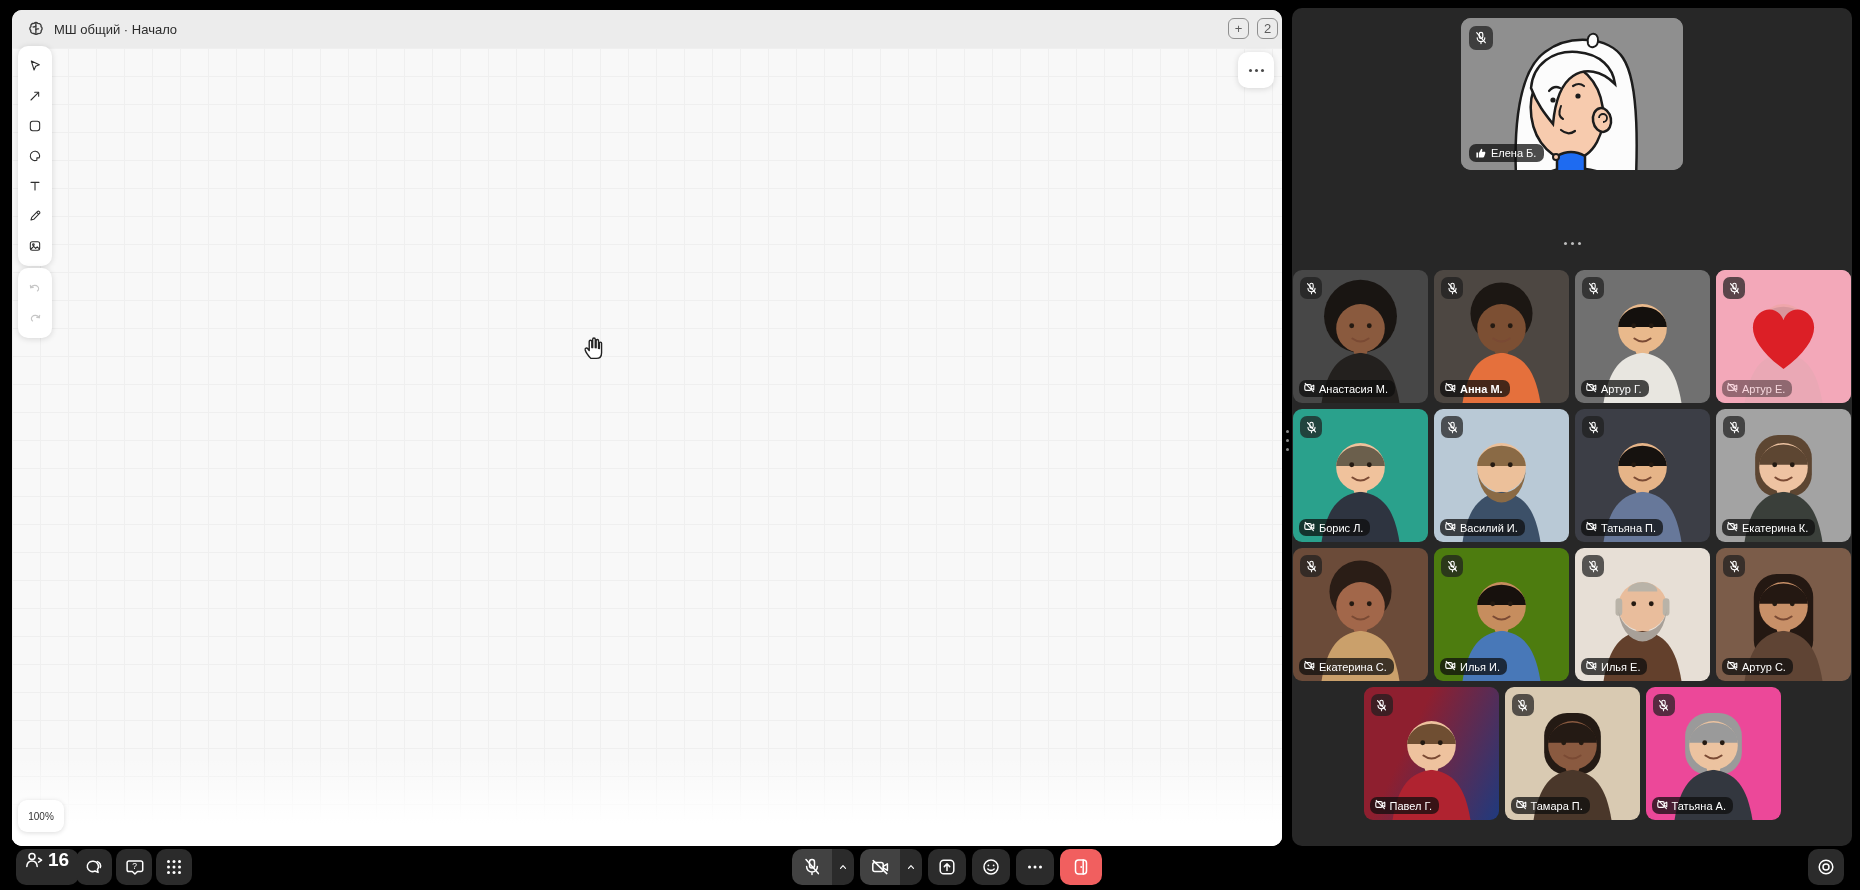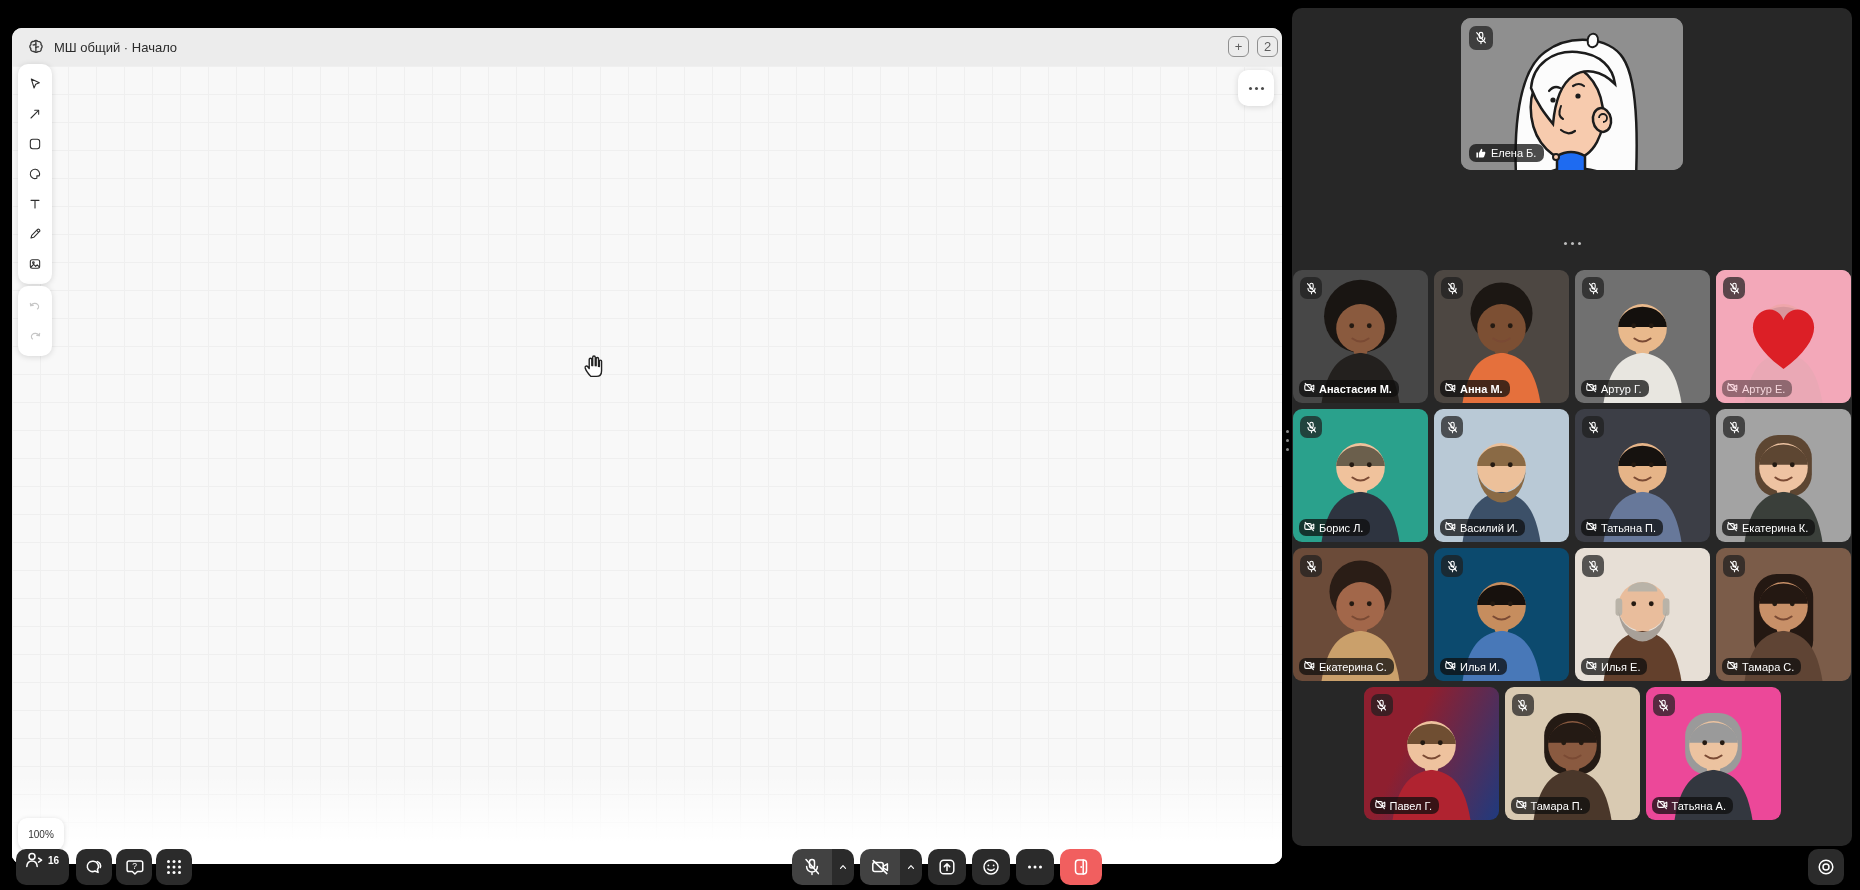--- a/index.html
+++ b/index.html
@@ -1,20 +1,20 @@
 <!DOCTYPE html>
 <html><head>
 <meta charset="utf-8">
 <style>
   html,body{margin:0;padding:0;background:#000;}
   *{box-sizing:border-box;font-family:"Liberation Sans",sans-serif;}
   .stage{position:relative;width:1860px;height:890px;background:#000;overflow:hidden;}
 
   
-  .wb{position:absolute;left:12px;top:28px;width:1270px;height:836px;background:#fff;border-radius:10px;overflow:hidden;}
+  .wb{position:absolute;left:12px;top:10px;width:1270px;height:836px;background:#fff;border-radius:10px;overflow:hidden;}
   .tabbar{position:absolute;left:0;top:0;width:100%;height:38px;background:#ececec;}
   .tab{position:absolute;top:0;height:38px;display:flex;align-items:center;gap:9px;padding:0 14px;font-size:13px;color:#2b2b2b;cursor:default;}
   .tab.inactive{left:0;width:605px;}
   .tab.active{left:605px;width:608px;background:#fff;border-radius:10px 10px 0 0;}
   .tab .ticon{display:flex;align-items:center;}
   .tab-right{margin-left:auto;display:flex;align-items:center;gap:8px;}
   .iconbtn{display:flex;align-items:center;justify-content:center;border:none;background:transparent;padding:0;cursor:pointer;}
   .sqbtn{width:21px;height:21px;border:1.4px solid #8f8f8f;border-radius:6px;color:#5c5c5c;font-size:13px;display:flex;align-items:center;justify-content:center;background:transparent;cursor:pointer;}
   .tab-actions{position:absolute;top:8px;left:1216px;display:flex;gap:8px;align-items:center;}
 
@@ -52,21 +52,21 @@
   .pgrid{position:absolute;left:0;top:262px;width:560px;display:flex;flex-direction:column;gap:6px;}
   .prow{display:flex;justify-content:center;gap:6px;}
   .ptile{position:relative;width:135px;height:133px;border-radius:9px;overflow:hidden;cursor:pointer;}
   .ptile svg.pav{position:absolute;inset:0;width:100%;height:100%;}
   .ptile .micbadge{width:22px;height:22px;left:7px;top:7px;}
   .ptile .nmlabel{left:6px;bottom:6px;padding:2px 7px 2px 5px;}
 
   
   .bbar{position:absolute;left:0;top:846px;width:100%;height:44px;}
   .bbtn{position:absolute;top:3px;height:36px;border:none;border-radius:10px;background:#2b2b2b;display:flex;align-items:center;justify-content:center;cursor:pointer;color:#fff;gap:4px;}
-  .bbtn.count{font-size:10px;font-weight:bold;padding:0 10px 14px 8px;text-align:center;}
+  .bbtn.count{font-size:19px;font-weight:bold;padding:0 10px 14px 8px;text-align:center;}
   .split{position:absolute;top:3px;height:36px;border-radius:10px;overflow:hidden;display:flex;cursor:pointer;}
   .split .seg1{width:40px;background:#424242;display:flex;align-items:center;justify-content:center;border:none;cursor:pointer;}
   .split .seg2{width:22px;background:#2b2b2b;display:flex;align-items:center;justify-content:center;border:none;cursor:pointer;}
   .leave{background:#f15f5f !important;}
 </style>
 </head>
 <body>
 
 <div class="stage">
 
@@ -204,21 +204,21 @@
     </div>
 
     <button class="dotshandle">
         <i></i>
         <i></i>
         <i></i>
       </button>
 
     <div class="pgrid" id="pgrid">
         <div class="prow">
-          <div class="ptile" style="background: rgb(71, 71, 71); font-weight: bold;">
+          <div class="ptile" style="background: rgb(71, 71, 71);">
             <svg class="pav" viewBox="0 0 100 100" preserveAspectRatio="xMidYMid slice">
     <circle cx="50" cy="35" r="27" fill="#191512"></circle>
     <rect x="45" y="52" width="10" height="12" rx="3" fill="#8a5a3e"></rect>
     <path d="M50,62 C34,64 25,74 21,100 L79,100 C75,74 66,64 50,62 Z" fill="#23201e"></path>
     <circle cx="50" cy="44" r="18" fill="#8a5a3e"></circle>
     <circle cx="43.5" cy="42" r="1.8" fill="#241a12"></circle>
               <circle cx="56.5" cy="42" r="1.8" fill="#241a12"></circle>
               <path d="M44,51.5 q6,4.5 12,0" stroke="#7a4a34" stroke-width="1.5" fill="none" stroke-linecap="round"></path>
   </svg>
             <span class="micbadge">
@@ -447,21 +447,21 @@
             </span>
             <span class="nmlabel">
               <span><svg width="11" height="11" viewBox="0 0 11 11" fill="none" stroke="#fff" stroke-width="1.1" stroke-linecap="round" stroke-linejoin="round">
                   <rect x="0.8" y="2.6" width="6.4" height="5.8" rx="1.3"></rect>
                   <path d="M7.2,4.8l2.6-1.6v4.6L7.2,6.2"></path>
                   <path d="M1.2,1.4l8.2,8.2"></path>
                 </svg></span>
               <span>Екатерина С.</span>
             </span>
           </div>
-          <div class="ptile" style="background: #0c4a6e;">
+          <div class="ptile" style="background: #4d7c0f;">
             <svg class="pav" viewBox="0 0 100 100" preserveAspectRatio="xMidYMid slice">
 
     <rect x="45" y="52" width="10" height="12" rx="3" fill="#c68d5e"></rect>
     <path d="M50,62 C34,64 25,74 21,100 L79,100 C75,74 66,64 50,62 Z" fill="#4878b8"></path>
     <circle cx="50" cy="44" r="18" fill="#c68d5e"></circle>
     <path d="M32,43 a18,15 0 0 1 36,0 z" fill="#17110d"></path>
               <circle cx="43.5" cy="42" r="1.8" fill="#241a12"></circle>
               <circle cx="56.5" cy="42" r="1.8" fill="#241a12"></circle>
               <path d="M44,51.5 q6,4.5 12,0" stroke="#7a4a34" stroke-width="1.5" fill="none" stroke-linecap="round"></path>
   </svg>
@@ -527,21 +527,21 @@
                 <path d="M3.2,6.8a3.8,3.8 0 0 0 7.6,0M7,10.9v1.7"></path>
                 <path d="M2.7,1.7l8.6,10"></path>
               </svg>
             </span>
             <span class="nmlabel">
               <span><svg width="11" height="11" viewBox="0 0 11 11" fill="none" stroke="#fff" stroke-width="1.1" stroke-linecap="round" stroke-linejoin="round">
                   <rect x="0.8" y="2.6" width="6.4" height="5.8" rx="1.3"></rect>
                   <path d="M7.2,4.8l2.6-1.6v4.6L7.2,6.2"></path>
                   <path d="M1.2,1.4l8.2,8.2"></path>
                 </svg></span>
-              <span>Тамара С.</span>
+              <span>Артур С.</span>
             </span>
           </div>
         </div>
         <div class="prow">
           <div class="ptile" style="background: linear-gradient(115deg, rgb(142, 31, 47) 35%, rgb(31, 58, 126));">
             <svg class="pav" viewBox="0 0 100 100" preserveAspectRatio="xMidYMid slice">
 
     <rect x="45" y="52" width="10" height="12" rx="3" fill="#eec29e"></rect>
     <path d="M50,62 C34,64 25,74 21,100 L79,100 C75,74 66,64 50,62 Z" fill="#b02330"></path>
     <circle cx="50" cy="44" r="18" fill="#eec29e"></circle>

